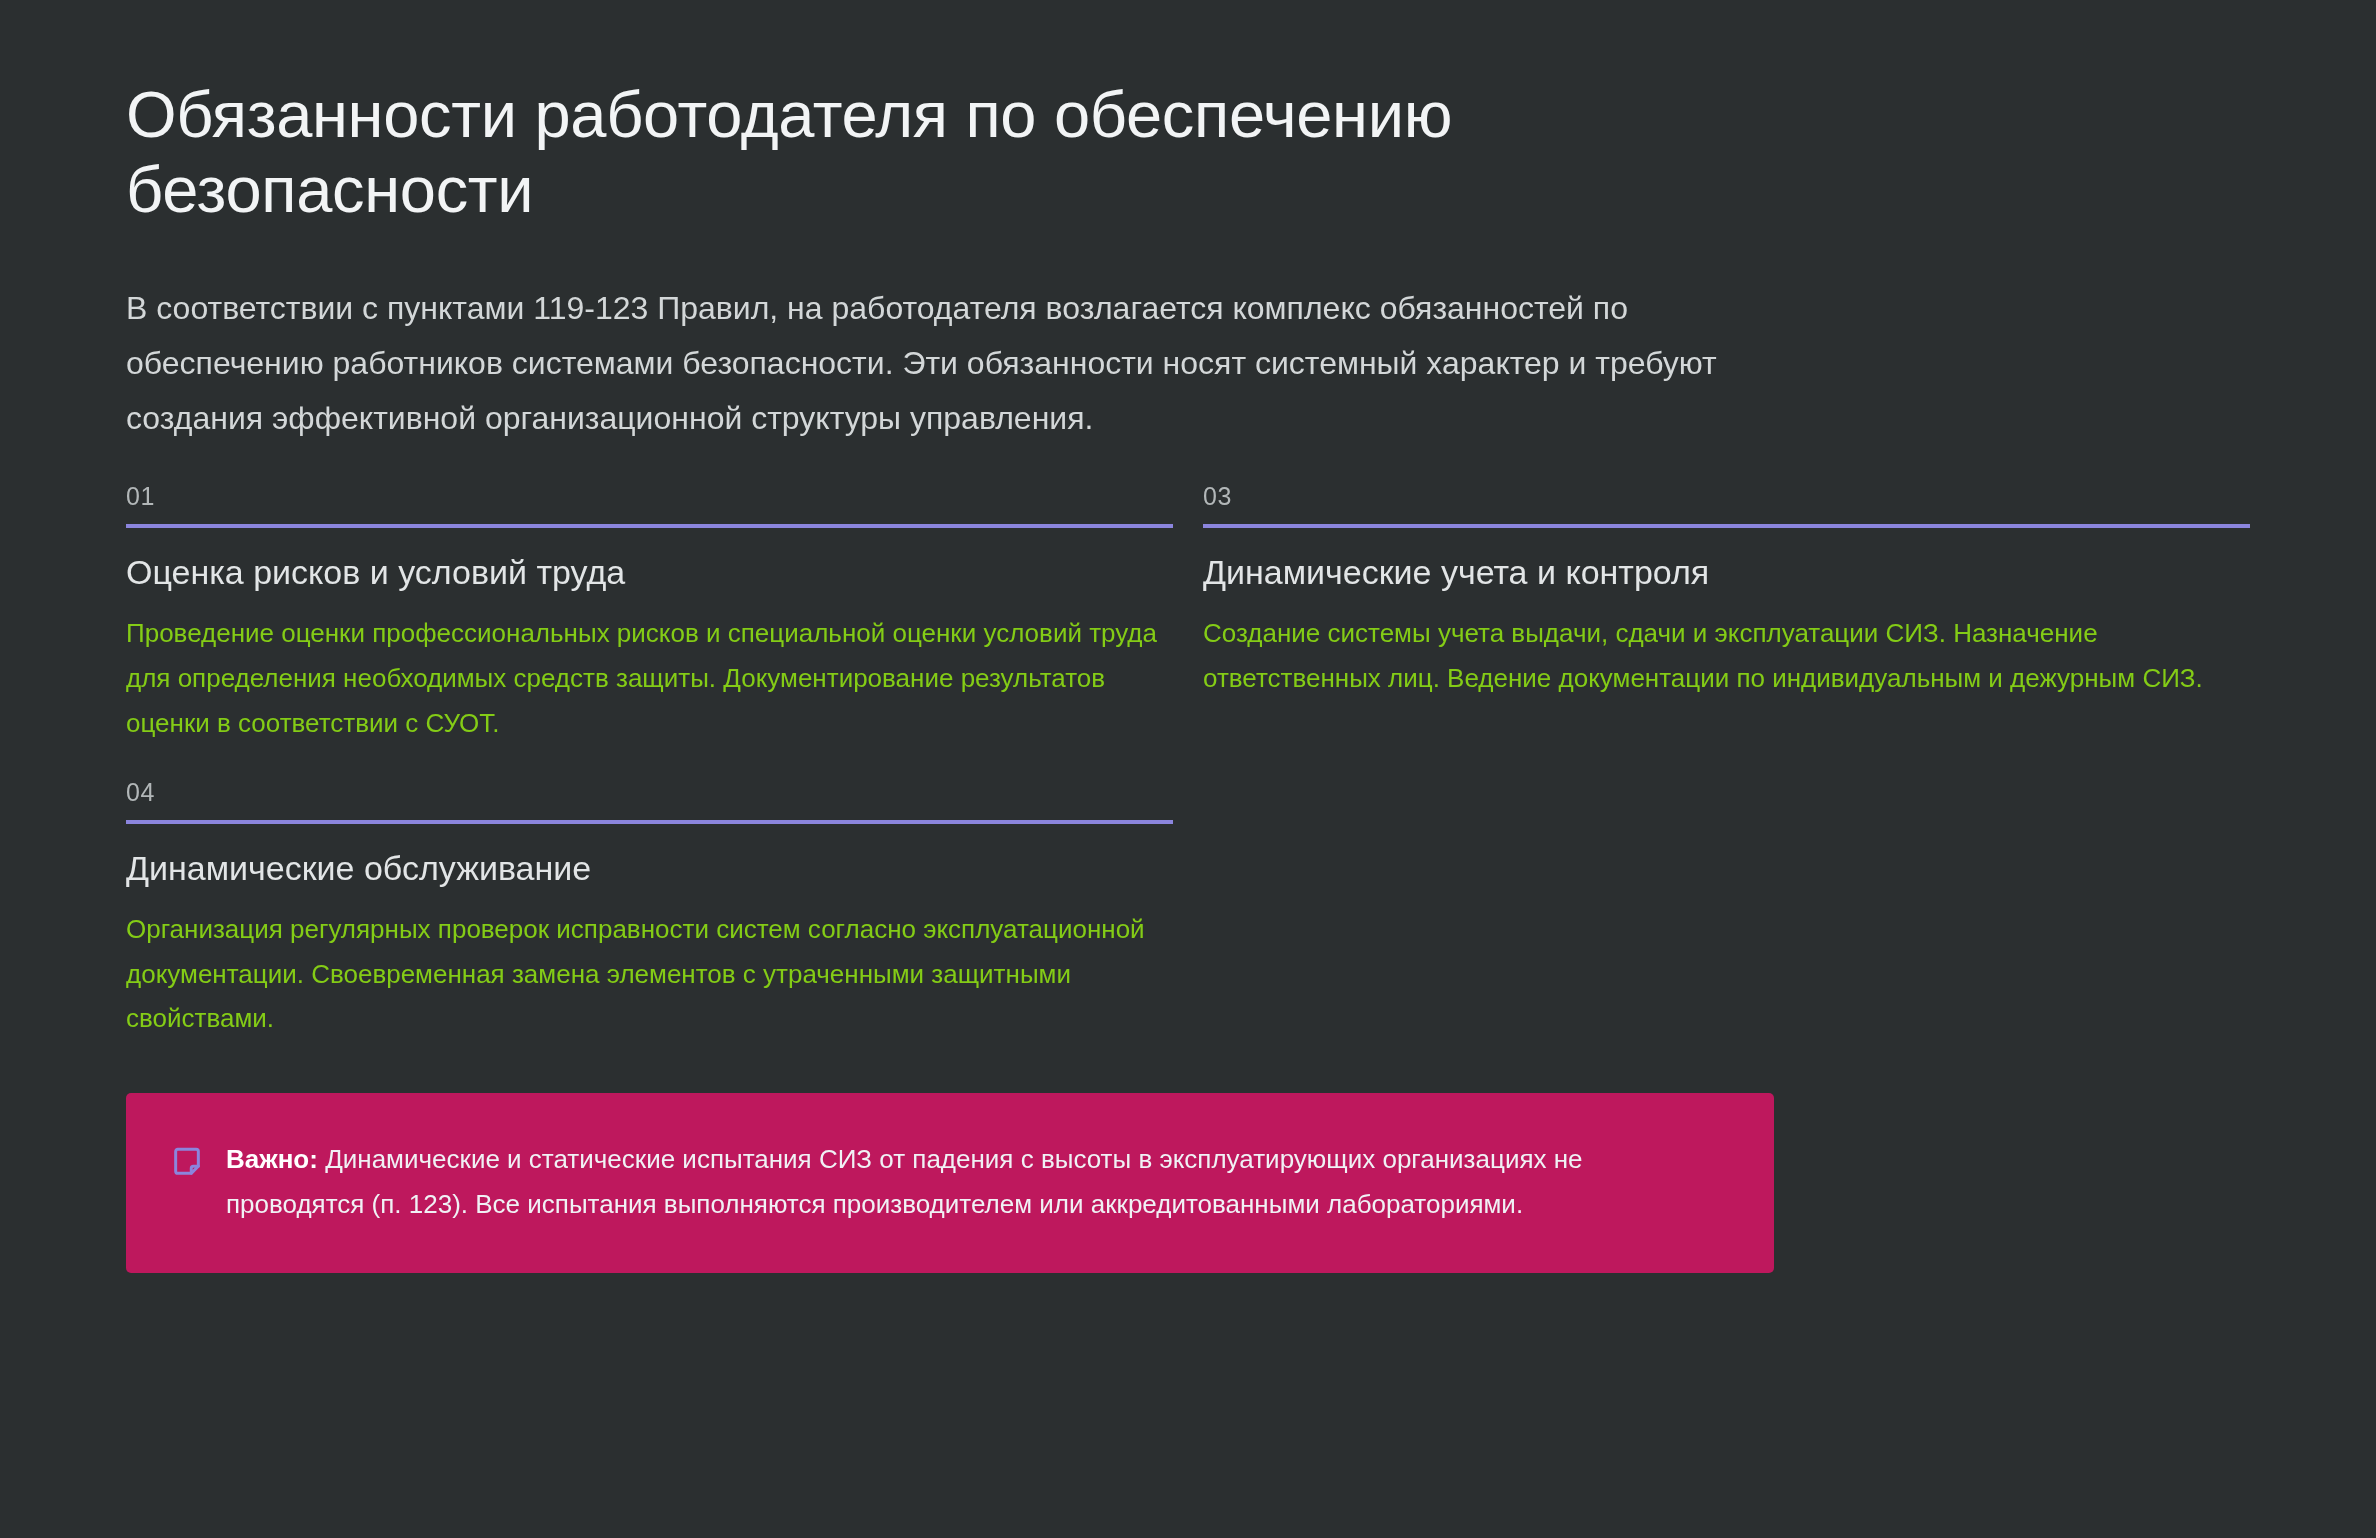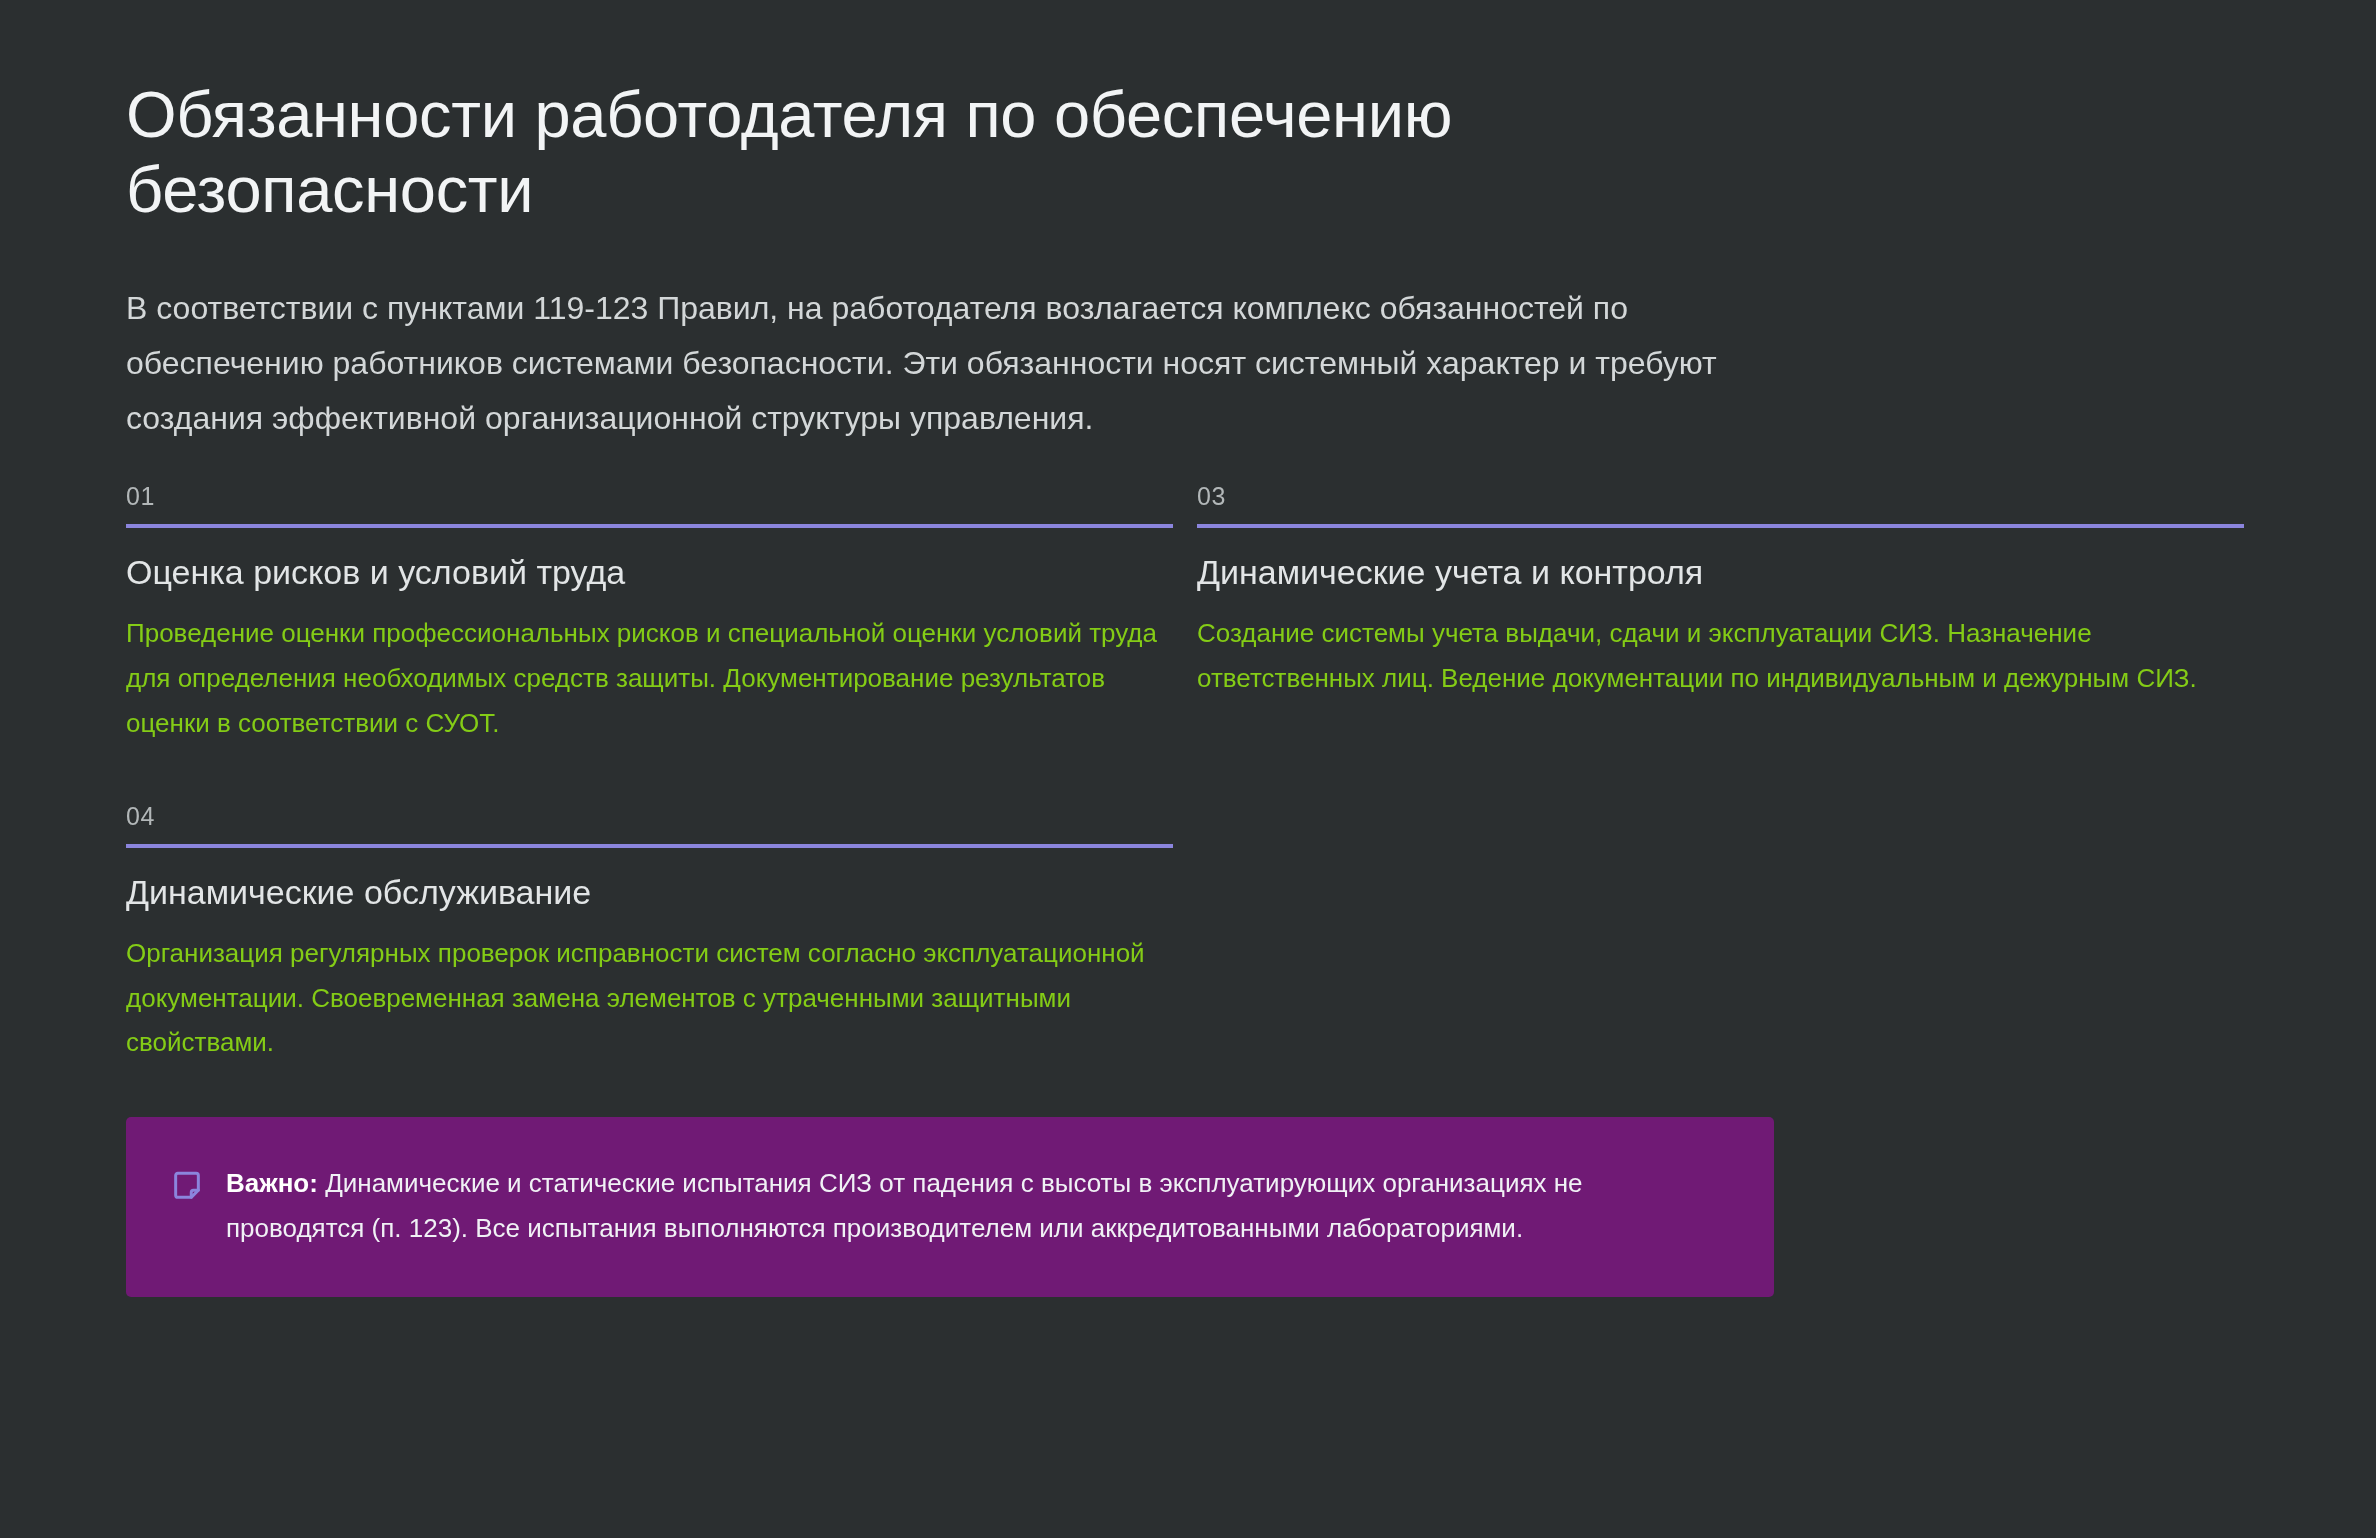--- a/index.html
+++ b/index.html
@@ -45,21 +45,20 @@
     max-width: 2129px;
   }
 
   
   .duty-grid {
     display: grid;
     grid-template-columns: 1047px 1047px;
     column-gap: 30px;
     row-gap: 0px;
     margin-top: 38px;
-    gap: 24px;
   }
 
   .duty-card {
     padding-bottom: 34px;
   }
 
   .duty-num {
     font-size: 25px;
     line-height: 1;
     font-weight: 400;
@@ -90,21 +89,21 @@
     line-height: 1.72;
     font-weight: 400;
     color: #84cc16;
   }
 
   
   .callout {
     display: flex;
     align-items: flex-start;
     gap: 22px;
-    background: #701a75;
+    background: #be185d;
     border-radius: 5px;
     padding: 44px 48px 46px 44px;
     margin-top: 18px;
     box-sizing: border-box;
   }
 
   .callout-icon {
     flex: 0 0 auto;
     width: 34px;
     height: 34px;

